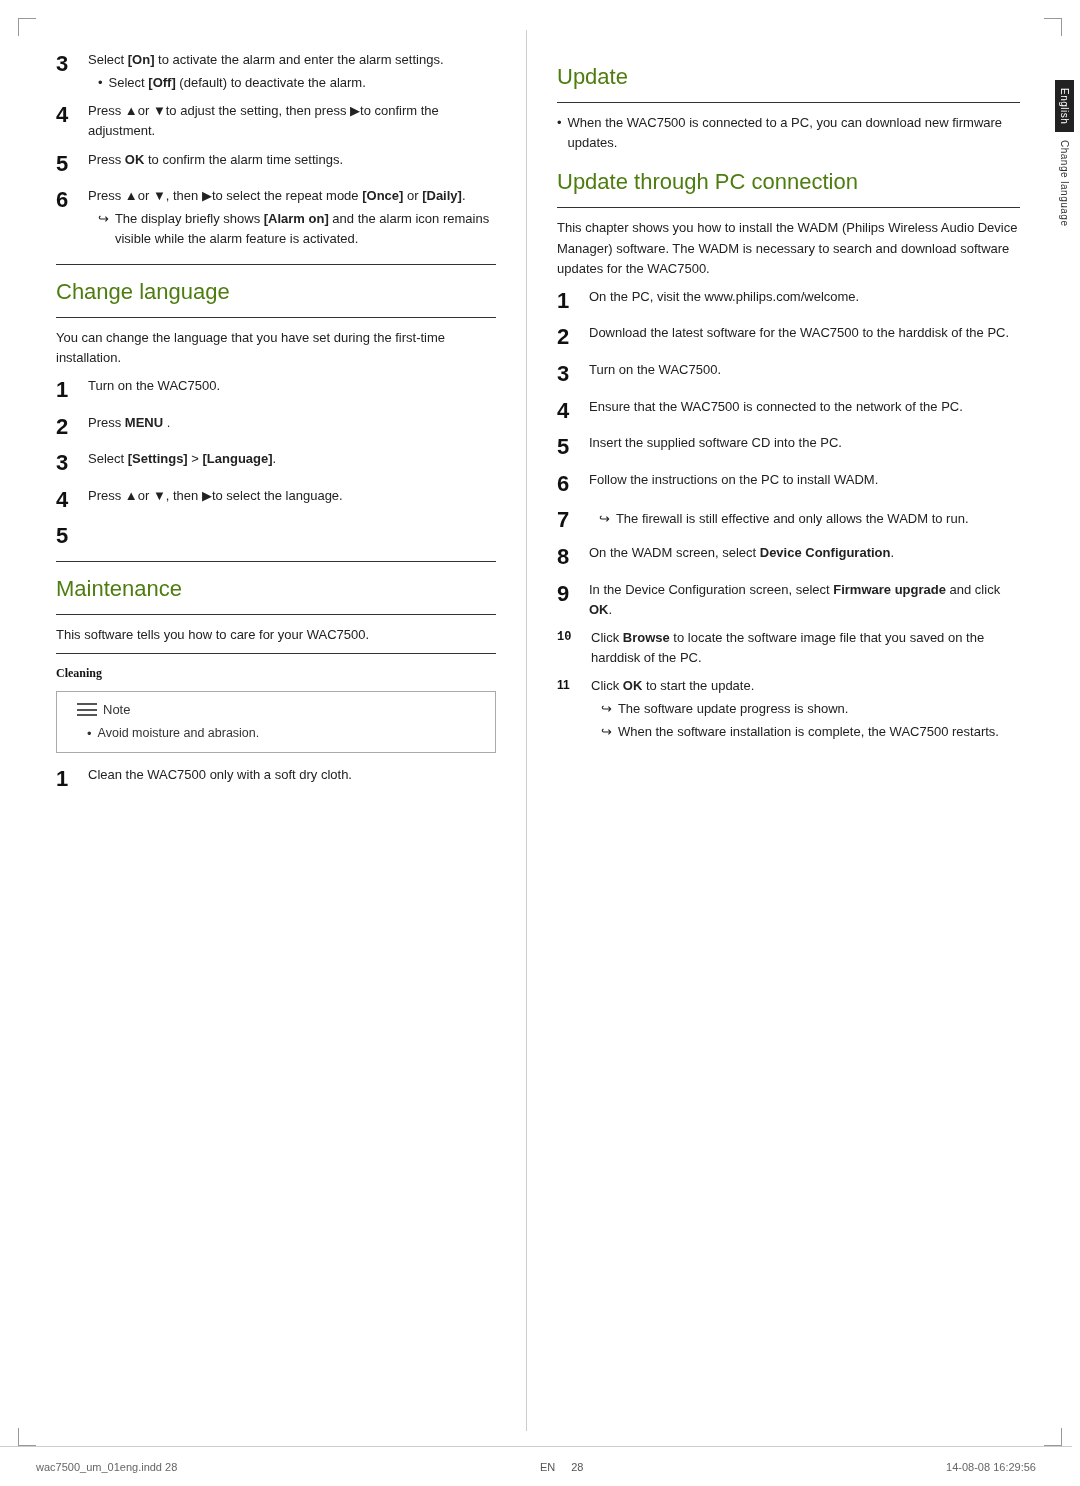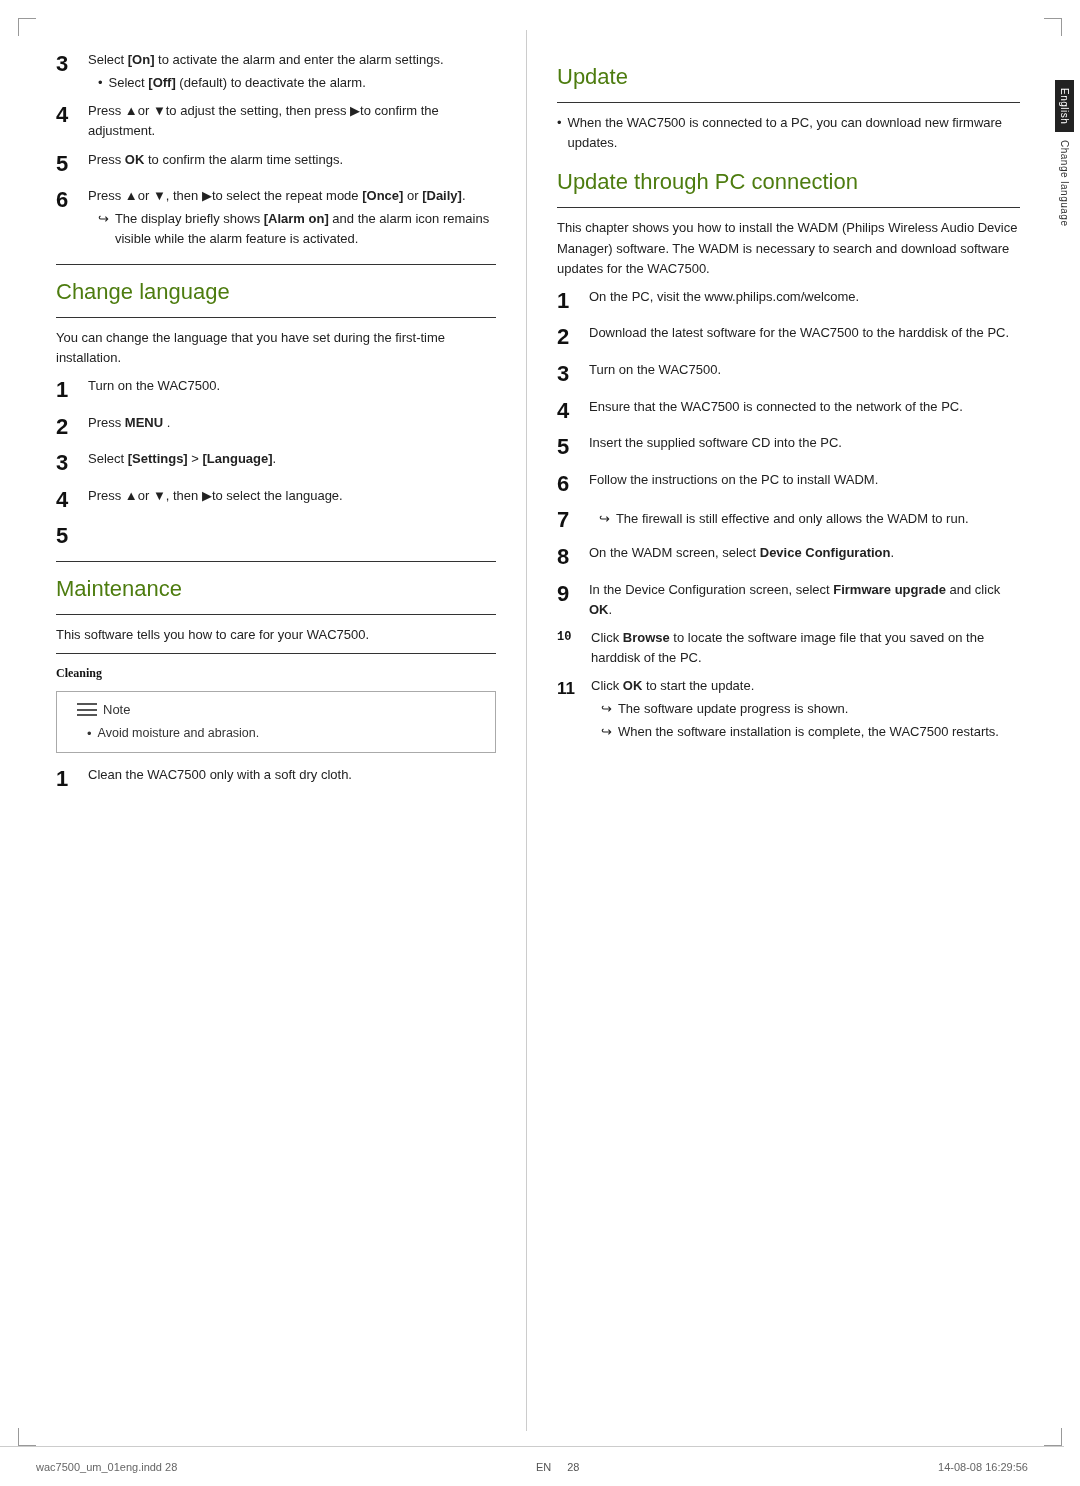--- a/index.html
+++ b/index.html
@@ -232,21 +232,21 @@
     .note-content {
       font-size: 12.5px;
       color: #333;
     }
 
     
     .bottom-bar {
       position: absolute;
       bottom: 0;
       left: 0;
-      right: 16px;
+      right: 8px;
       height: 40px;
       border-top: 1px solid #ccc;
       display: flex;
       align-items: center;
       padding: 0 36px;
       font-size: 11px;
       color: #555;
       justify-content: space-between;
     }
 
@@ -480,21 +480,21 @@
           </li>
 
           <li class="step-item">
             <span class="step-num" style="font-size:12px;font-weight:bold;min-width:28px;margin-right:6px;line-height:1.5;font-family:Liberation Mono, monospace;">10</span>
             <div class="step-content">
               <span>Click <span class="bold-text">Browse</span> to locate the software image file that you saved on the harddisk of the PC.</span>
             </div>
           </li>
 
           <li class="step-item">
-            <span class="step-num" style="font-size:17px;font-weight:bold;min-width:28px;margin-right:6px;line-height:1.5;">11</span>
+            <span class="step-num" style="font-size:12px;font-weight:bold;min-width:28px;margin-right:6px;line-height:1.5;">11</span>
             <div class="step-content">
               <span>Click <span class="bold-text">OK</span> to start the update.</span>
               <div class="arrow-bullet">
                 <span class="arrow-sym">↪</span>
                 <span>The software update progress is shown.</span>
               </div>
               <div class="arrow-bullet">
                 <span class="arrow-sym">↪</span>
                 <span>When the software installation is complete, the WAC7500 restarts.</span>
               </div>

